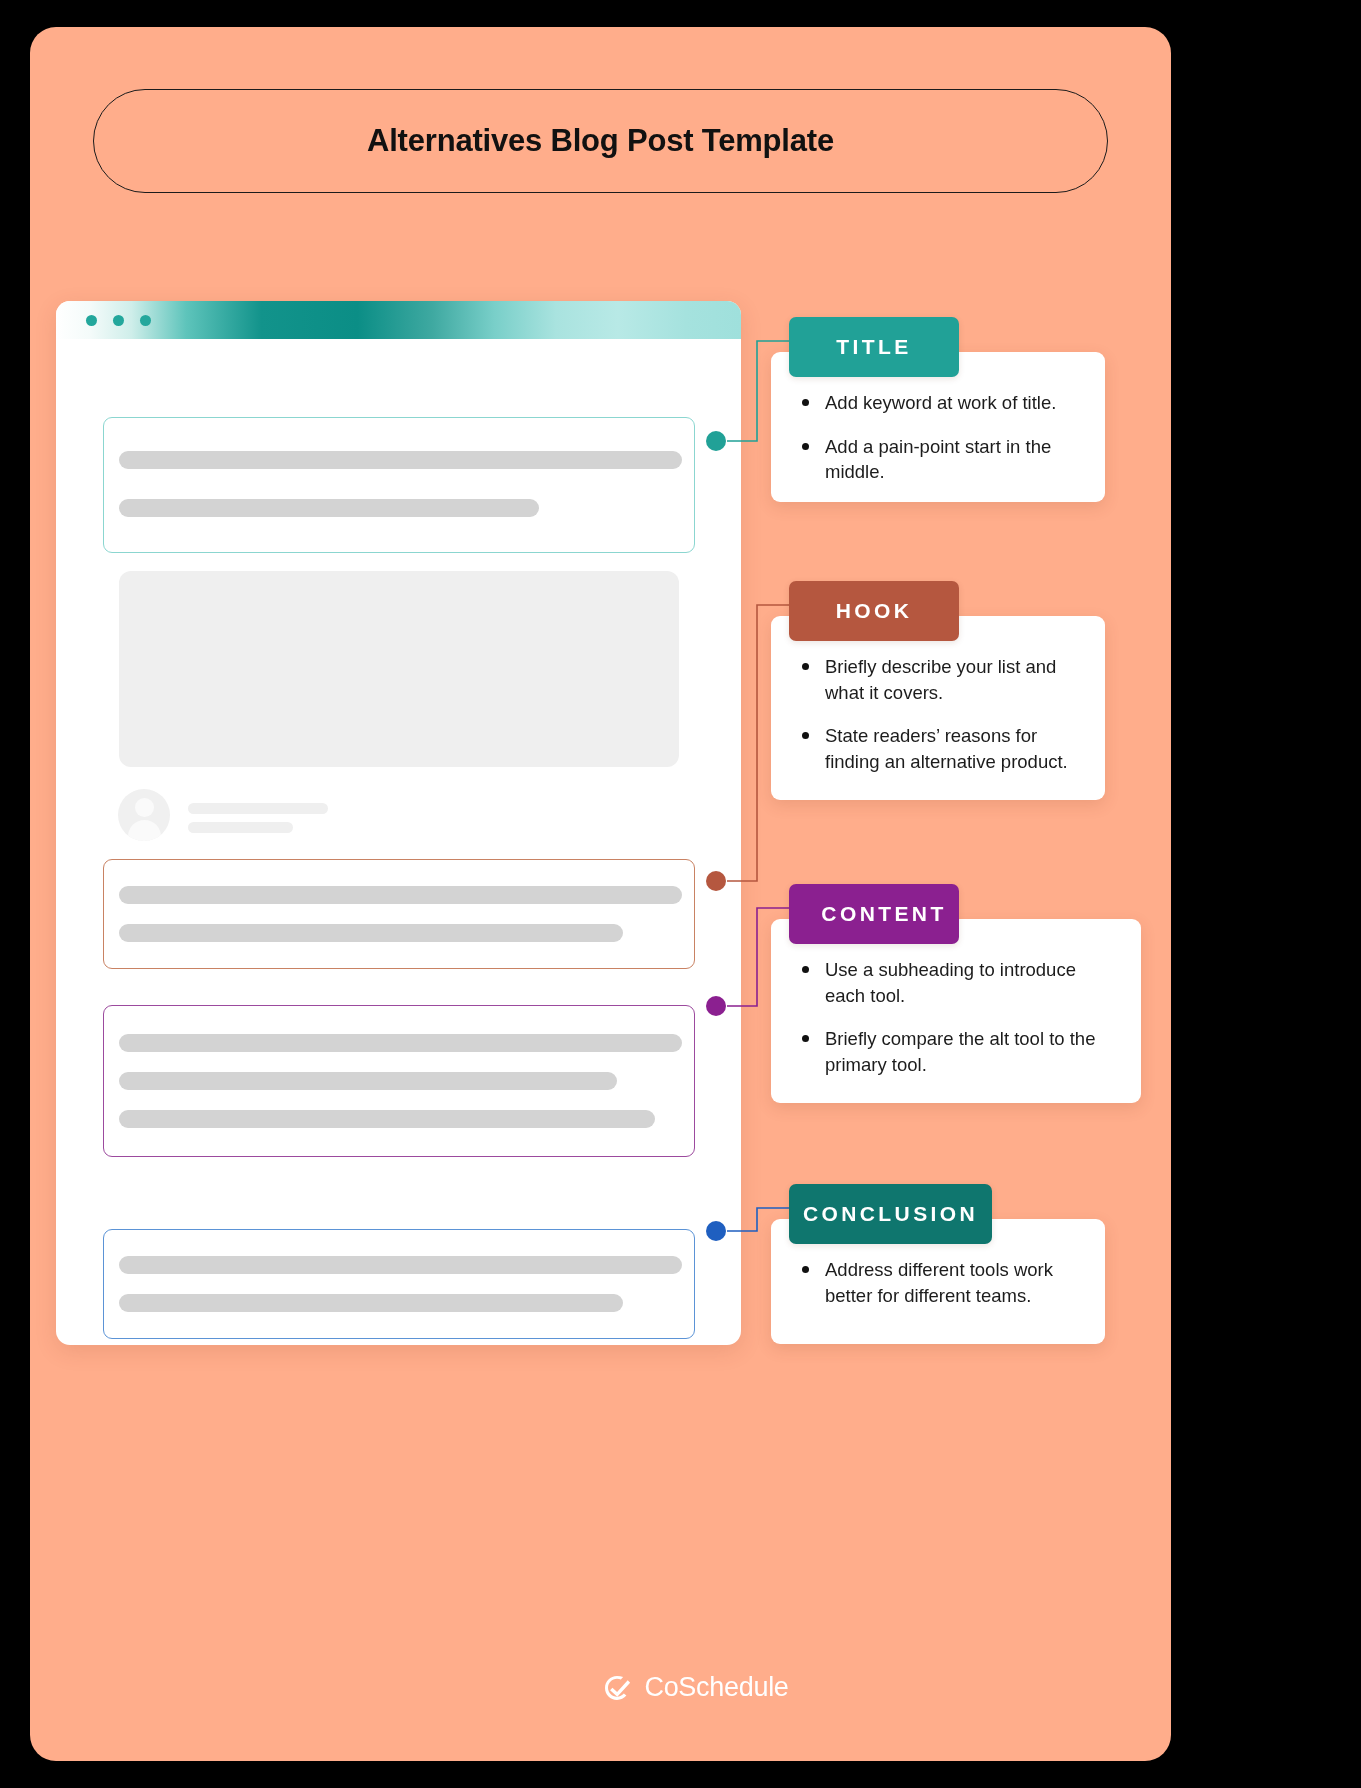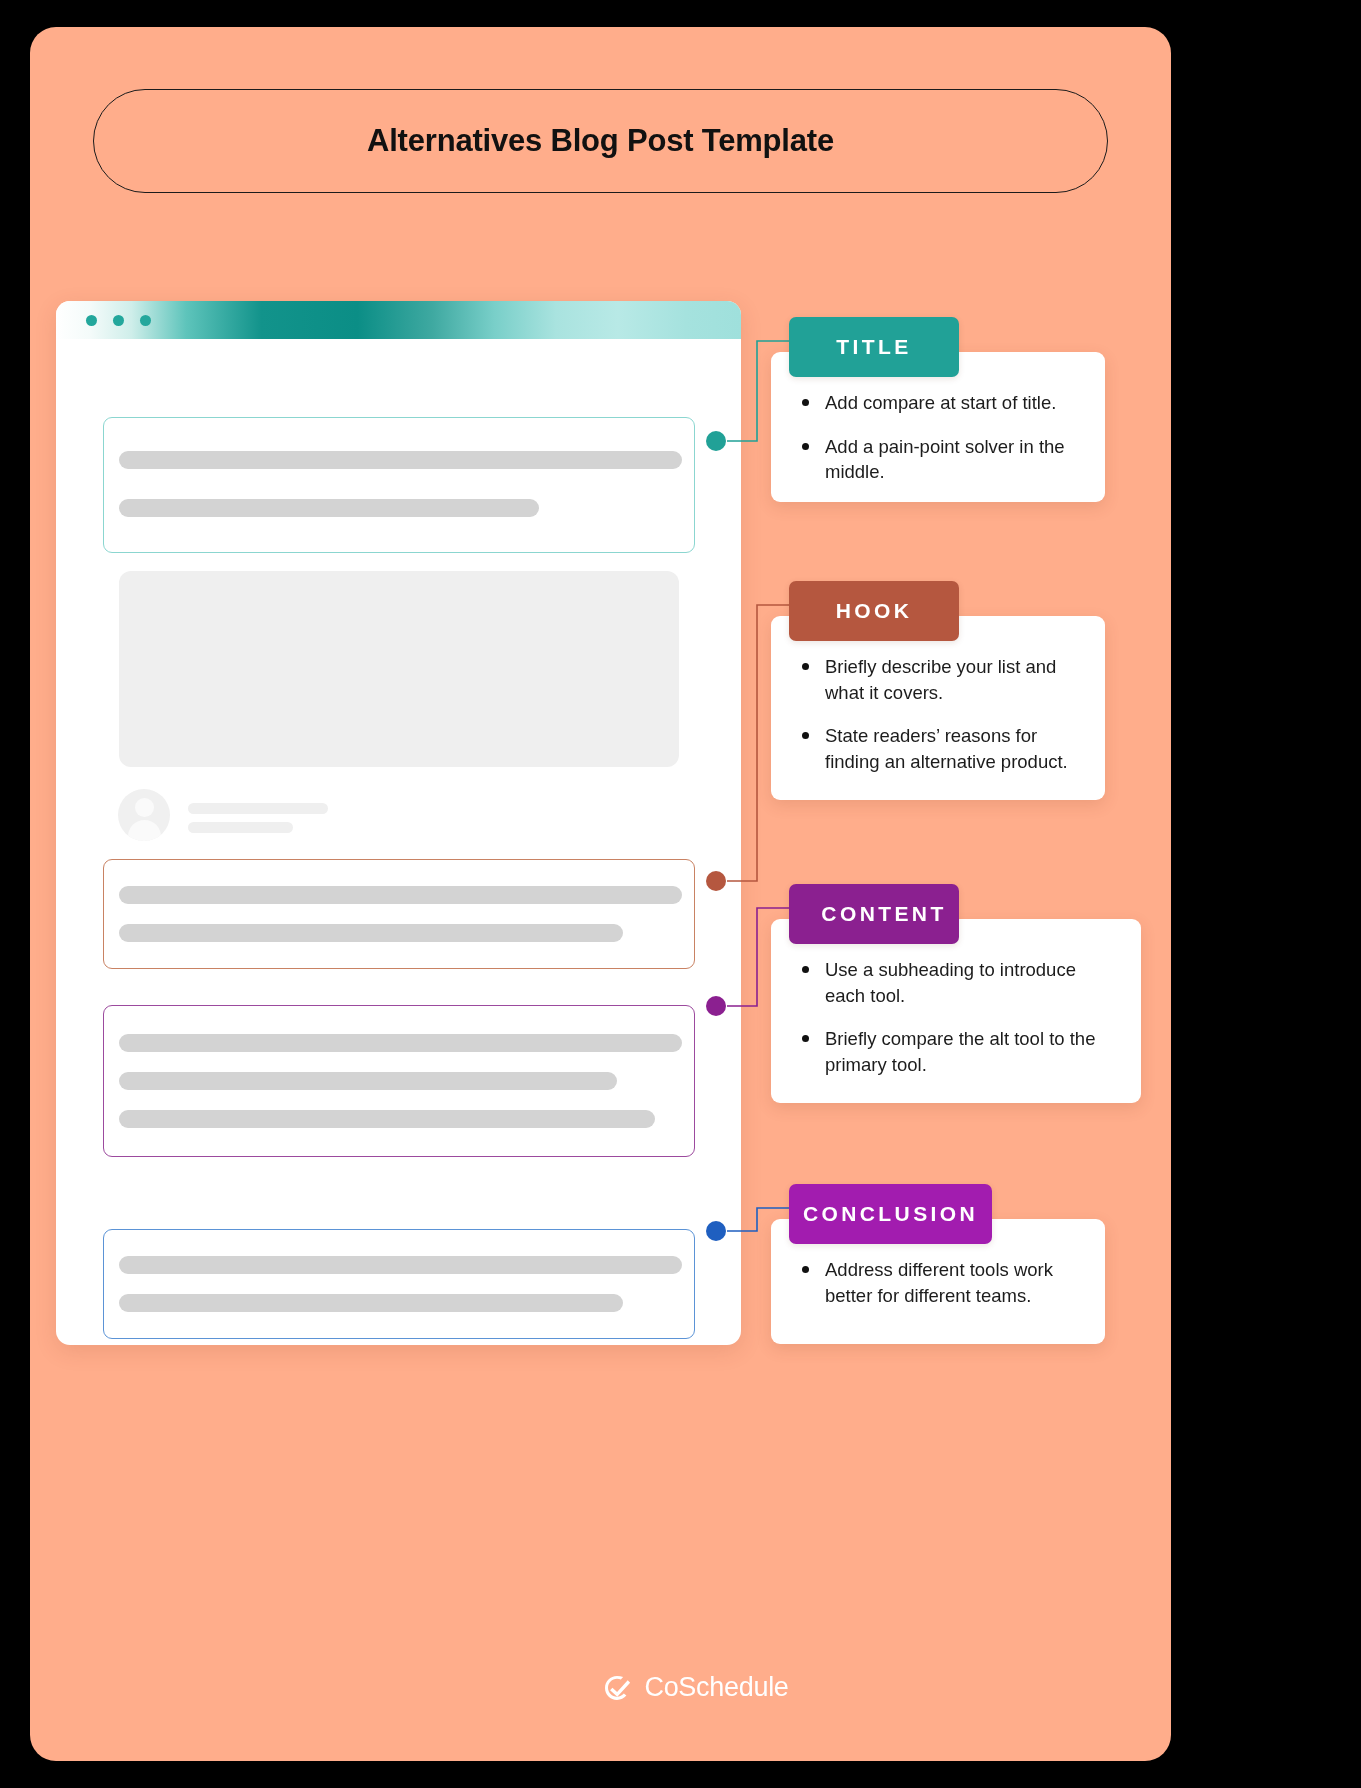--- a/index.html
+++ b/index.html
@@ -235,22 +235,22 @@
 
     <polyline points="727,1231 757,1231 757,1208 790,1208" fill="none" stroke="#1f5fc0" stroke-width="1.6"></polyline>
     <circle cx="716" cy="1231" r="10" fill="#1f5fc0"></circle>
   </svg>
 
   <div class="badge" style="left:789px; top:317px; width:170px; background:#21a197;">
     <span>TITLE</span>
   </div>
   <div class="card" style="left:771px; top:352px; width:334px; height:150px;">
     <ul>
-      <li>Add compare at start of title.</li>
-      <li>Add a pain-point solver in the middle.</li>
+      <li>Add keyword at work of title.</li>
+      <li>Add a pain-point start in the middle.</li>
     </ul>
   </div>
 
   <div class="badge" style="left:789px; top:581px; width:170px; background:#b5573f;">
     <span>HOOK</span>
   </div>
   <div class="card" style="left:771px; top:616px; width:334px; height:184px;">
     <ul>
       <li>Briefly describe your list and what it covers.</li>
       <li>State readers’ reasons for finding an alternative product.</li>
@@ -260,21 +260,21 @@
   <div class="badge" style="left:789px; top:884px; width:170px; background:#8b2090;padding-left:20px;">
     <span>CONTENT</span>
   </div>
   <div class="card" style="left:771px; top:919px; width:370px; height:184px;">
     <ul>
       <li>Use a subheading to introduce each tool.</li>
       <li>Briefly compare the alt tool to the primary tool.</li>
     </ul>
   </div>
 
-  <div class="badge" style="left:789px; top:1184px; width:203px; background:#a21caf;">
+  <div class="badge" style="left:789px; top:1184px; width:203px; background:#0f766e;">
     <span>CONCLUSION</span>
   </div>
   <div class="card" style="left:771px; top:1219px; width:334px; height:125px;">
     <ul>
       <li>Address different tools work better for different teams.</li>
     </ul>
   </div>
 
   <div id="footer">
     <svg id="logo-mark" viewBox="0 0 32 32">

